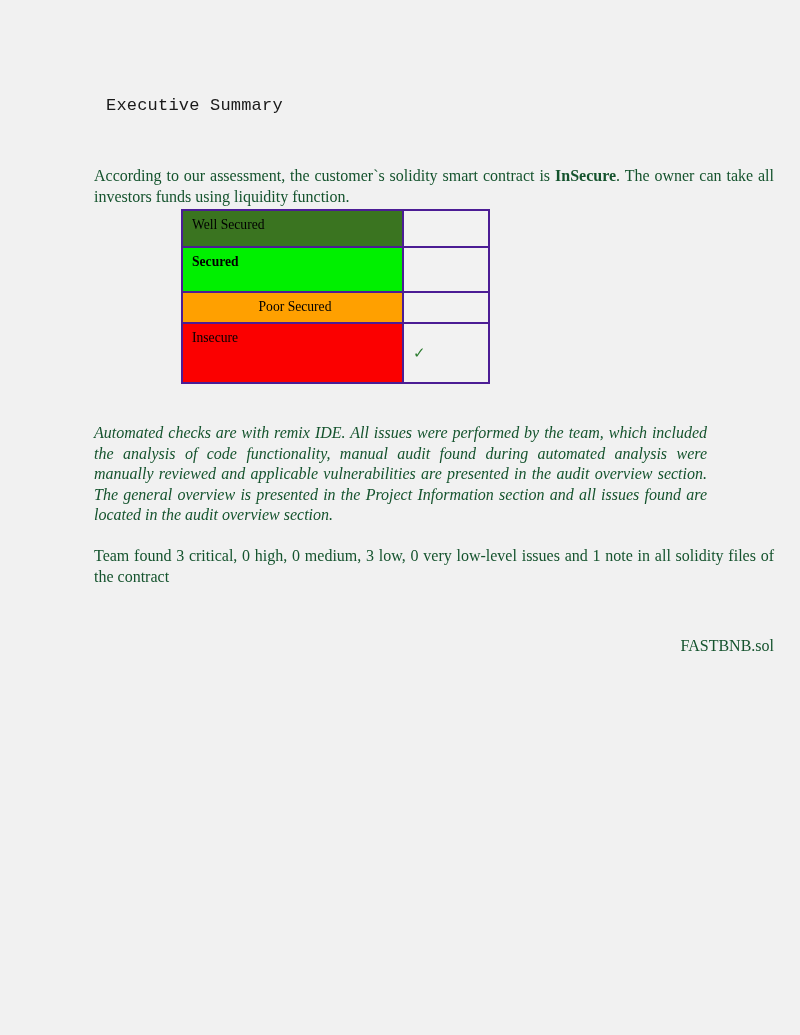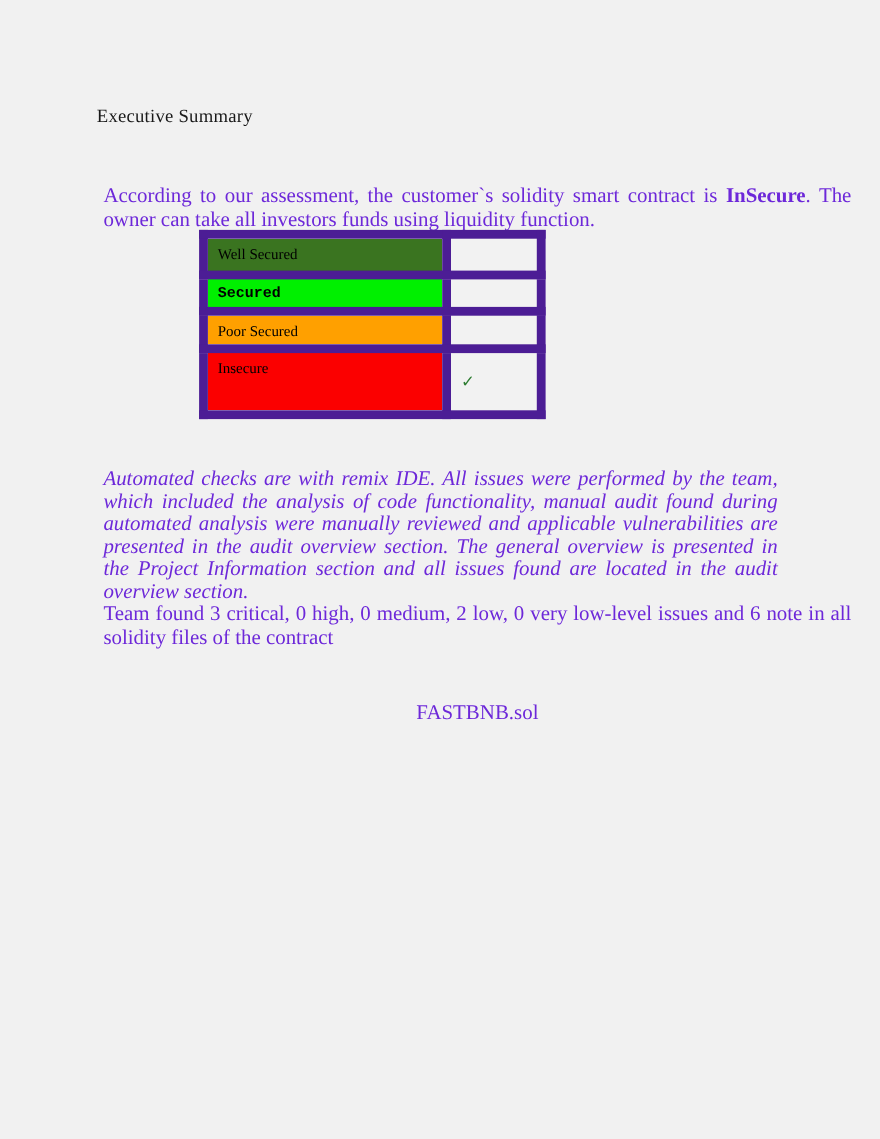--- a/index.html
+++ b/index.html
@@ -11,70 +11,70 @@
     position: relative;
     width: 800px;
     height: 1035px;
     background: #f1f1f1;
     overflow: hidden;
     font-family: "Liberation Serif", serif;
     color: #1c1c1c;
   }
   .page-title {
     position: absolute;
-    left: 88px;
+    left: 106px;
     top: 85px;
-    font-family: Liberation Serif, serif;
+    font-family: Liberation Mono, monospace;
     font-size: 17px;
     font-weight: 400;
     color: #191919;
     letter-spacing: 0.2px;
   }
   .body-text {
     position: absolute;
-    font-size: 19px;
+    font-size: 16px;
     line-height: 20.5px;
     text-align: justify;
-    color: #6d28d9;
+    color: #14532d;
   }
   .intro-paragraph   { left: 94px; top: 150px; width: 680px; }
   .methodology-paragraph { left: 94px; top: 407px; width: 613px; font-style: italic; }
   .findings-paragraph { left: 94px; top: 530px; width: 680px; }
   .files-label       { left: 94px; top: 584px; width: 680px; text-align: left; }
-  .file-name         { left: 94px; top: 620px; width: 680px; text-align: center; }
+  .file-name         { left: 94px; top: 620px; width: 680px; text-align: right; }
 
   .rating-table {
     position: absolute;
     left: 181px;
     top: 209px;
     border-collapse: collapse;
     table-layout: fixed;
     width: 307px;
   }
   .rating-table td {
-    border: 8px solid #4c1d95;
+    border: 2px solid #4c1d95;
     box-sizing: border-box;
     font-size: 13.6px;
     color: #000000;
     overflow: hidden;
   }
   .rating-table col.c-label { width: 221px; }
   .rating-table col.c-mark  { width: 86px; }
   .label-cell {
     vertical-align: top;
     padding: 6px 4px 4px 9px;
   }
   .mark-cell {
     vertical-align: middle;
     padding: 0 0 0 9px;
     background: #f2f2f2;
   }
   .r0 td { height: 37px; }
-  .r1 td { height: 31px; font-family: Liberation Mono, monospace; }
-  .r2 td { height: 31px; }
+  .r1 td { height: 45px; }
+  .r2 td { height: 31px; text-align: center; }
   .r3 td { height: 60px; }
   .bold-label { font-weight: 700; }
   .check-mark {
     font-size: 15px;
     font-weight: 400;
   }
 </style>
 </head>
 <body>
 
@@ -104,18 +104,18 @@
       </tr>
       <tr class="r3">
         <td class="label-cell" style="background-color: rgb(251, 0, 0);">Insecure</td>
         <td class="mark-cell"><span class="check-mark" style="color: rgb(46, 125, 50);">✓</span></td>
       </tr>
     </tbody>
   </table>
 
   <p class="body-text methodology-paragraph">Automated checks are with remix IDE. All issues were performed by the team, which included the analysis of code functionality, manual audit found during automated analysis were manually reviewed and applicable vulnerabilities are presented in the audit overview section. The general overview is presented in the Project Information section and all issues found are located in the audit overview section.</p>
 
-  <p class="body-text findings-paragraph">Team found 3 critical, 0 high, 0 medium, 2 low, 0 very low-level issues and 6 note in all solidity files of the contract</p>
+  <p class="body-text findings-paragraph">Team found 3 critical, 0 high, 0 medium, 3 low, 0 very low-level issues and 1 note in all solidity files of the contract</p>
 
 
   <p class="body-text file-name">FASTBNB.sol</p>
 
 </div>
 
 </body></html>

